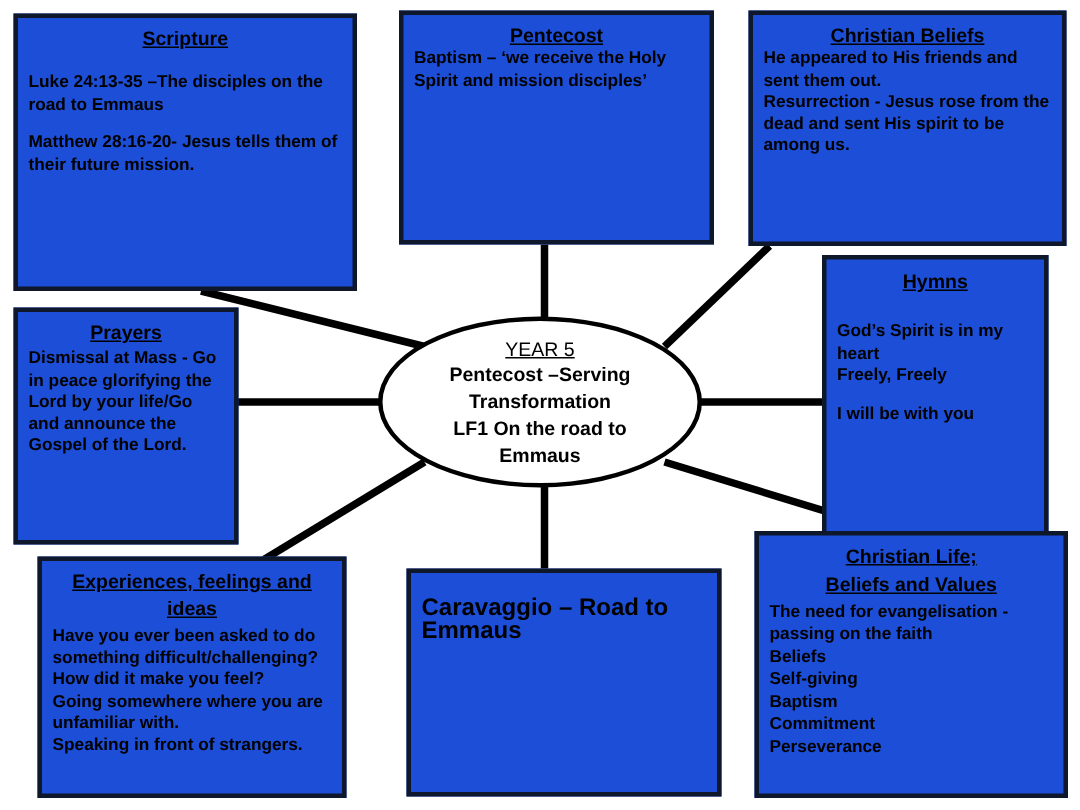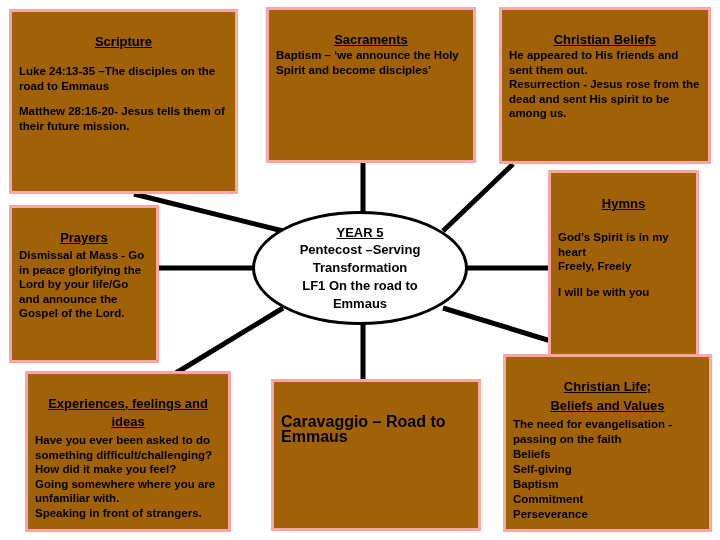--- a/index.html
+++ b/index.html
@@ -26,23 +26,23 @@
     left: 0;
     top: 0;
     width: 720px;
     height: 540px;
     z-index: 1;
   }
   .node {
     position: absolute;
     z-index: 2;
     box-sizing: border-box;
-    border: 3px solid #fca5a5;
-    background: #a16207;
-    padding: 20px 7px 4px 7px;
+    border: 3px solid #0f172a;
+    background: #1d4ed8;
+    padding: 4px 7px 4px 7px;
     overflow: hidden;
   }
   .node .title {
     text-align: center;
     font-weight: bold;
     text-decoration: underline;
     font-size: 13px;
     line-height: 17px;
     margin: 1px 0 0 0;
     letter-spacing: 0px;
@@ -98,21 +98,21 @@
     border: 3px solid #000000;
     border-radius: 50%;
     background: #ffffff;
     display: flex;
     flex-direction: column;
     align-items: center;
     justify-content: center;
     padding: 0 10px;
   }
   #node-center .c-title {
-    font-weight: bold;
+    font-weight: normal;
     font-size: 13px;
     line-height: 17px;
     text-decoration: underline;
     text-align: right;
   }
   #node-center .c-line {
     font-weight: bold;
     font-size: 13px;
     line-height: 18px;
     text-align: center;
@@ -146,23 +146,23 @@
   <div class="node" id="node-scripture">
     <div class="title">Scripture</div>
     <div class="body">
       <span class="ln">Luke 24:13-35 –The disciples on the road to Emmaus</span>
       <span class="gap"></span>
       <span class="ln">Matthew 28:16-20- Jesus tells them of their future mission.</span>
     </div>
   </div>
 
   <div class="node" id="node-sacraments">
-    <div class="title">Sacraments</div>
-    <div class="body">
-      <span class="ln">Baptism – ‘we announce the Holy Spirit and become disciples’</span>
+    <div class="title">Pentecost</div>
+    <div class="body">
+      <span class="ln">Baptism – ‘we receive the Holy Spirit and mission disciples’</span>
       <span class="gap"></span>
     </div>
   </div>
 
   <div class="node" id="node-beliefs">
     <div class="title">Christian Beliefs</div>
     <div class="body">
       <span class="ln">He appeared to His friends and sent them out.</span>
       <span class="ln">Resurrection - Jesus rose from the dead and sent His spirit to be among us.</span>
     </div>

